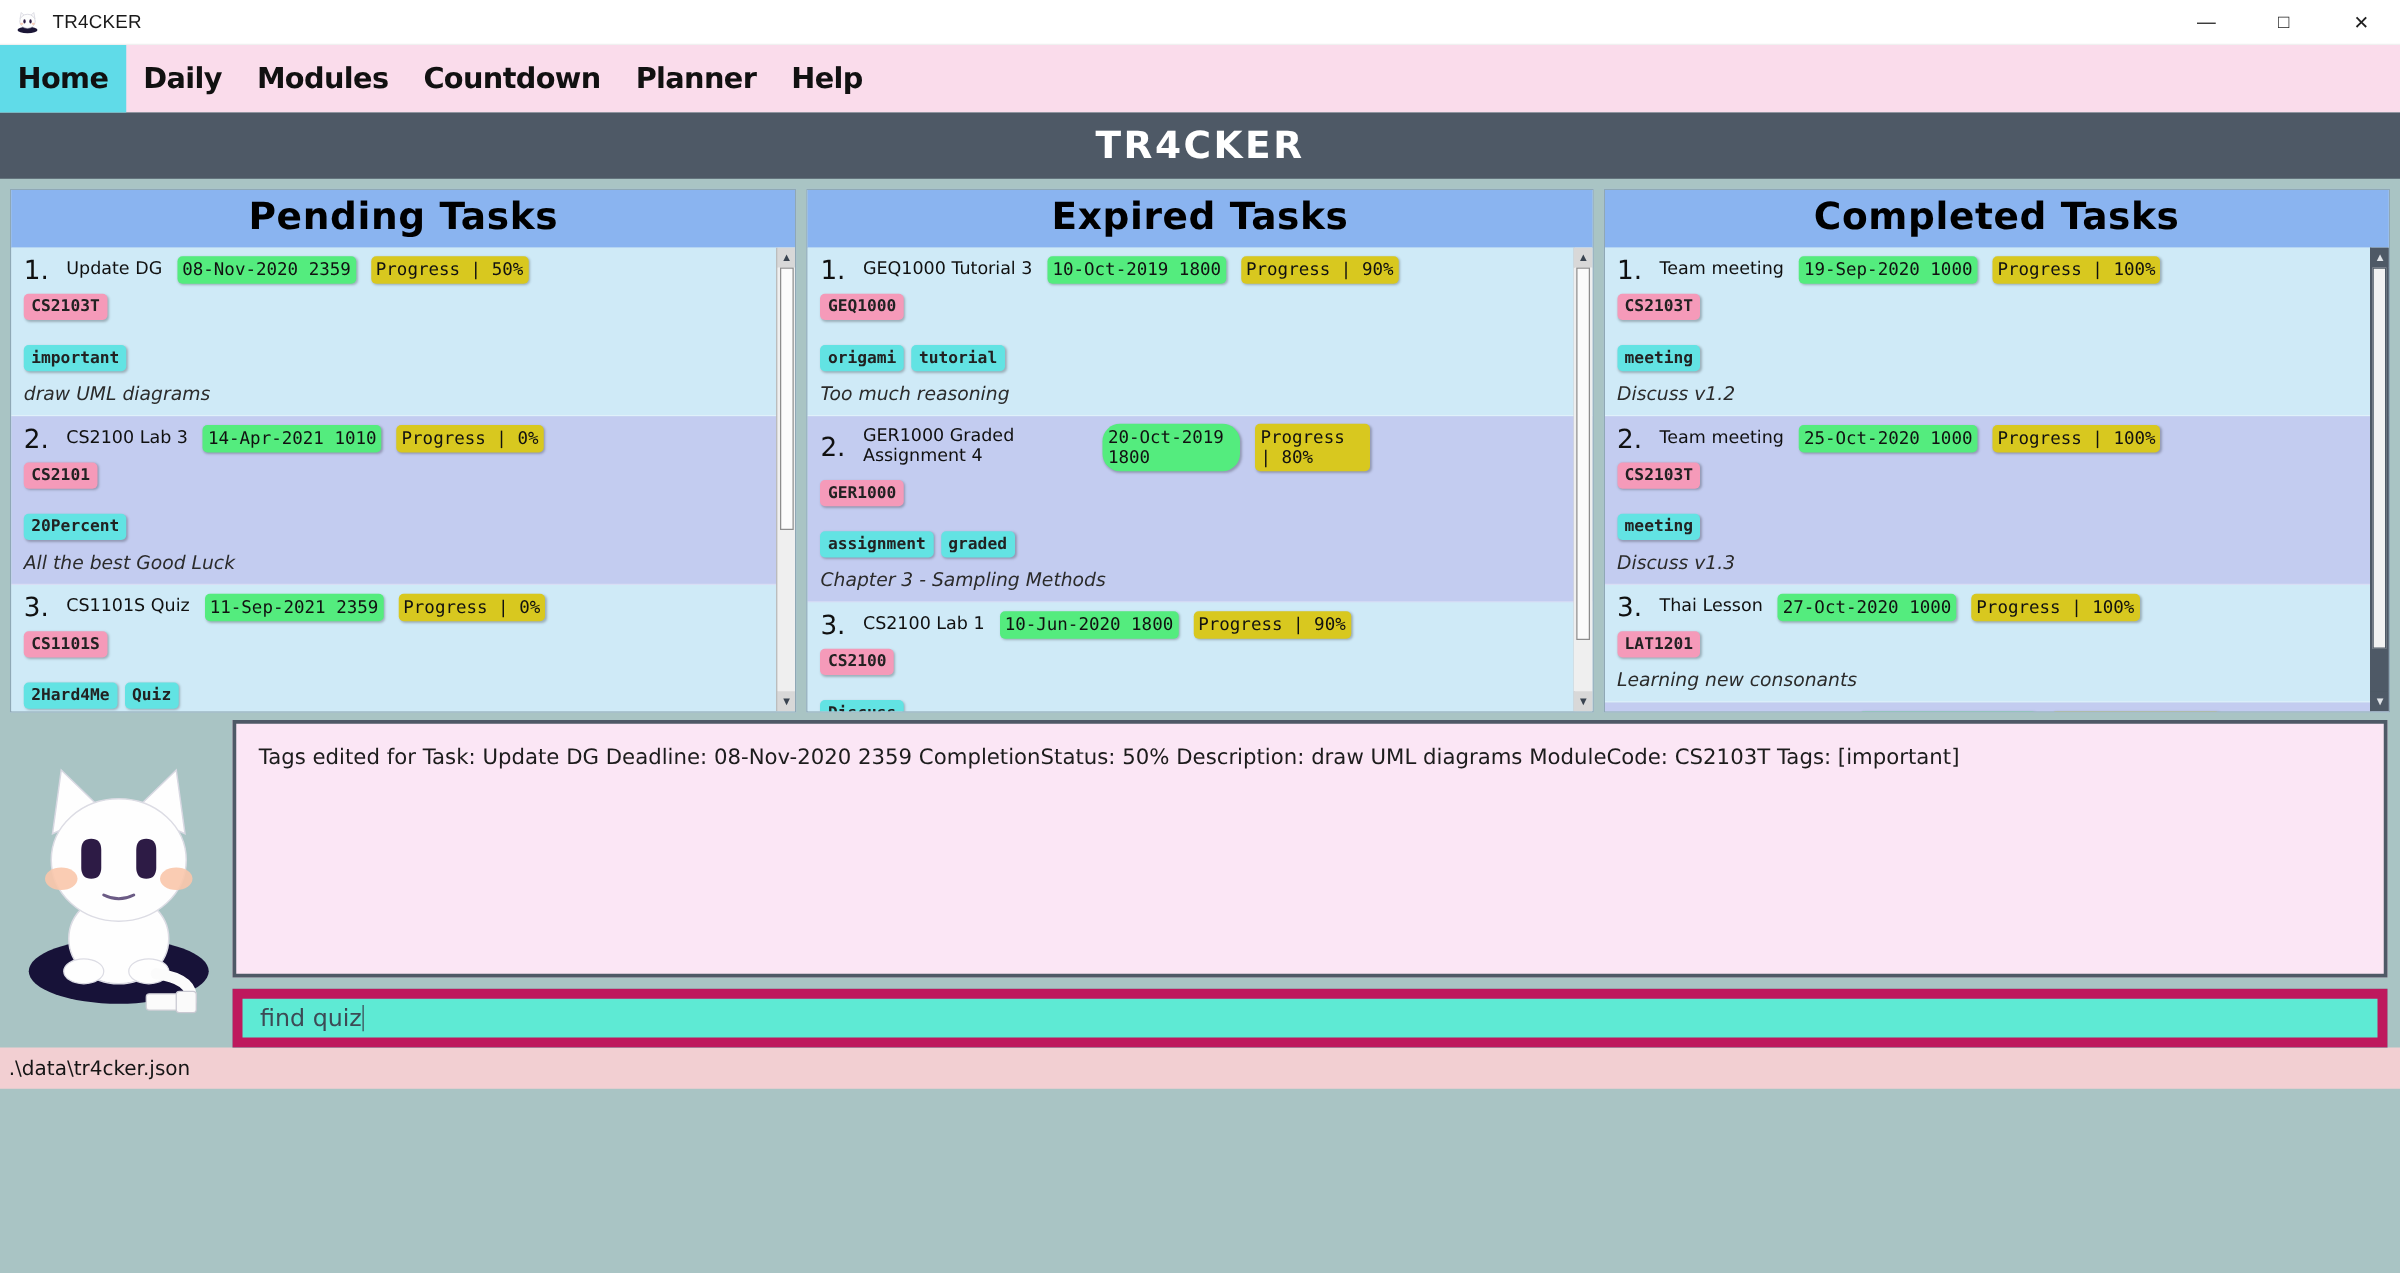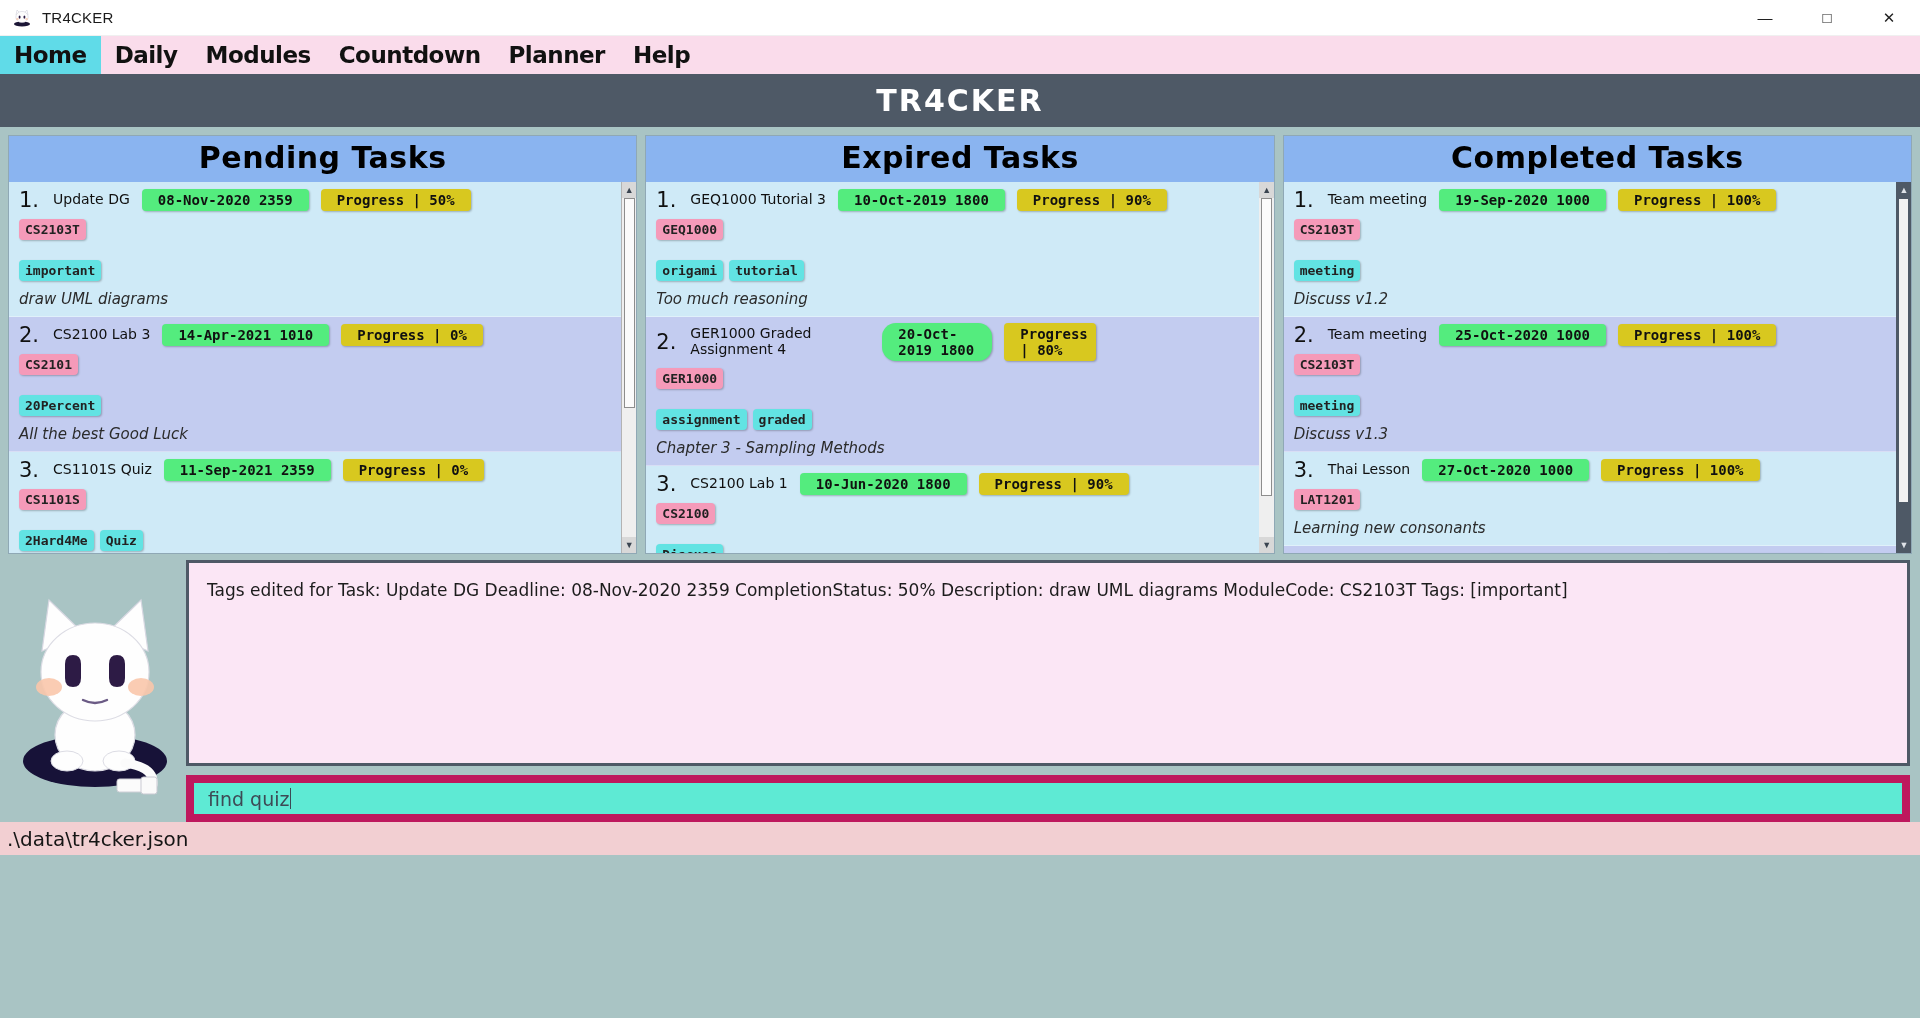--- a/index.html
+++ b/index.html
@@ -21,21 +21,21 @@
   .app-icon { width: 20px; height: 20px; position: relative; }
   .titlebar-title { font-size: 15px; color: #1a1a1a; letter-spacing: .2px; }
   .titlebar-spacer { flex: 1; }
   .win-btn {
     width: 62px; height: 36px; display: flex; align-items: center; justify-content: center;
     font-size: 15px; color: #202020;
   }
 
   
   .menubar {
-    height: 38px; background: #fadceb;
+    height: 54px; background: #fadceb;
     display: flex; align-items: stretch;
   }
   .menu-item {
     display: flex; align-items: center; padding: 0 14px;
     font-family: "DejaVu Sans", sans-serif;
     font-size: 23px; font-weight: bold; color: #111;
     letter-spacing: -0.5px;
   }
   .menu-item.active { background: #60dbe8; }
 
@@ -88,22 +88,22 @@
   .task-index {
     font-family: "DejaVu Sans", sans-serif;
     font-size: 21px; color: #101010; min-width: 22px;
   }
   .task-name {
     font-family: "DejaVu Sans", sans-serif;
     font-size: 14px; color: #101010; line-height: 1.12;
   }
   .chip {
     font-family: "DejaVu Sans Mono", monospace;
-    font-size: 14px; font-weight: bold; color: #111;
-    padding: 3px 16px; border-radius: 4px; white-space: nowrap;
+    font-size: 14px; font-weight: normal; color: #111;
+    padding: 3px 4px; border-radius: 4px; white-space: nowrap;
     box-shadow: 1px 1px 2px rgba(0,0,0,.25);
   }
   .chip.deadline { background: #54ec7e; }
   .chip.progress { background: #d8c81f; }
   .chip.wrap { white-space: normal; }
   .tag-row { margin-top: 7px; display: flex; gap: 6px; flex-wrap: wrap; }
   .tag-row.second { margin-top: 20px; }
   .tag {
     font-family: "DejaVu Sans Mono", monospace;
     font-size: 13px; font-weight: bold; color: #222;
@@ -172,21 +172,21 @@
     background: #3d4a55; margin-left: 1px; vertical-align: -4px;
   }
 
   
   .statusbar {
     height: 33px; background: #f2cfd2;
     display: flex; align-items: center; padding-left: 7px;
   }
   .status-text {
     font-family: "DejaVu Sans", sans-serif;
-    font-size: 20px; color: #151515;
+    font-size: 16px; color: #151515;
   }
 </style>
 </head>
 <body>
 
 <div class="titlebar">
   <div class="titlebar-left">
     <span class="app-icon">
       <svg width="20" height="20" viewBox="0 0 20 20">
         <ellipse cx="10" cy="16" rx="8" ry="2.6" fill="#1b1636"></ellipse>

